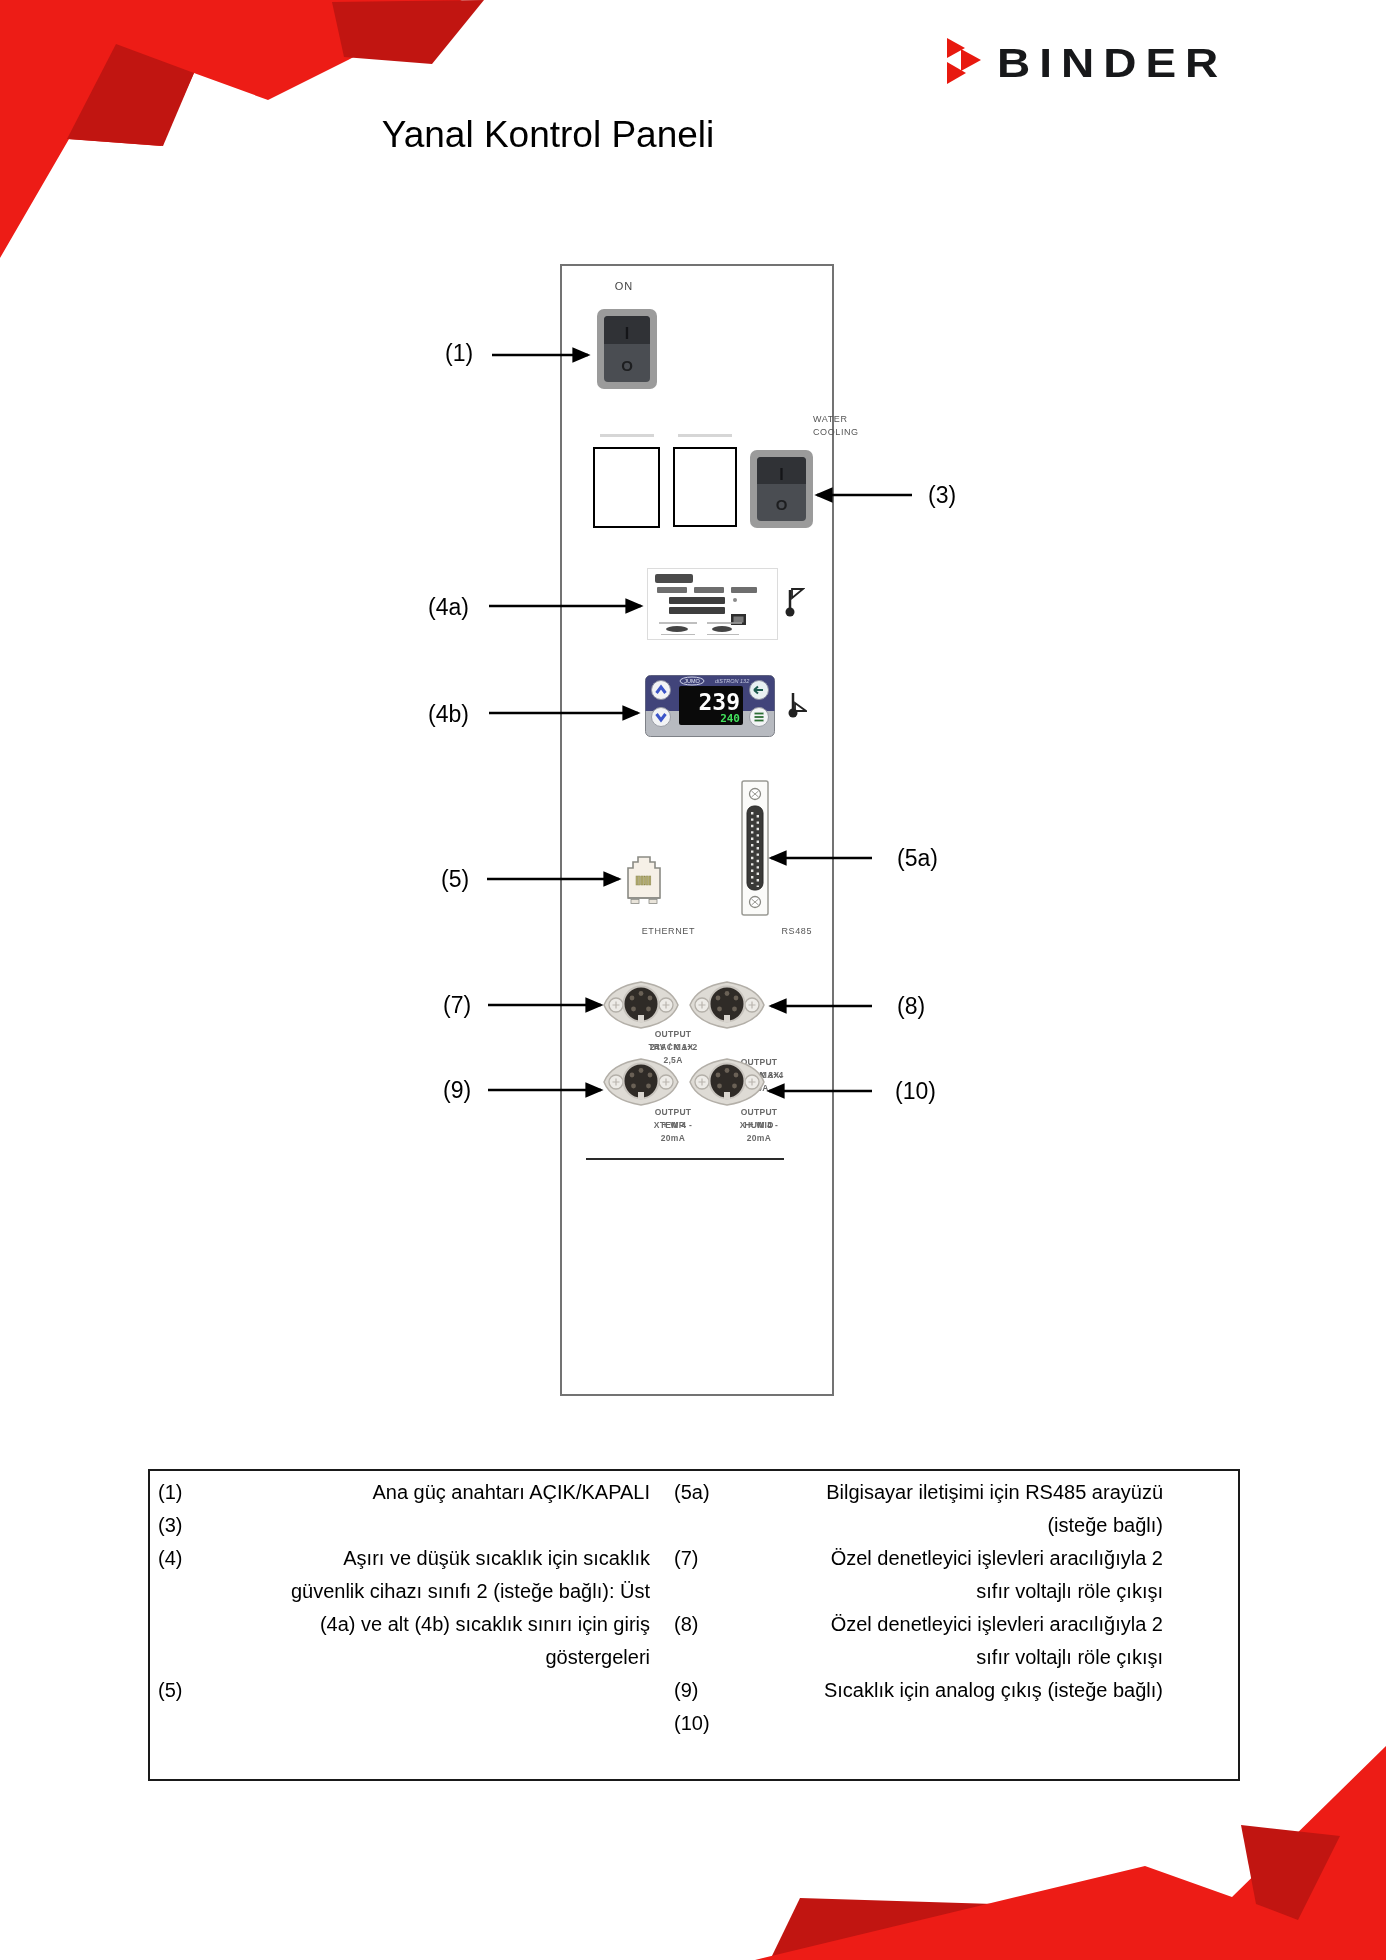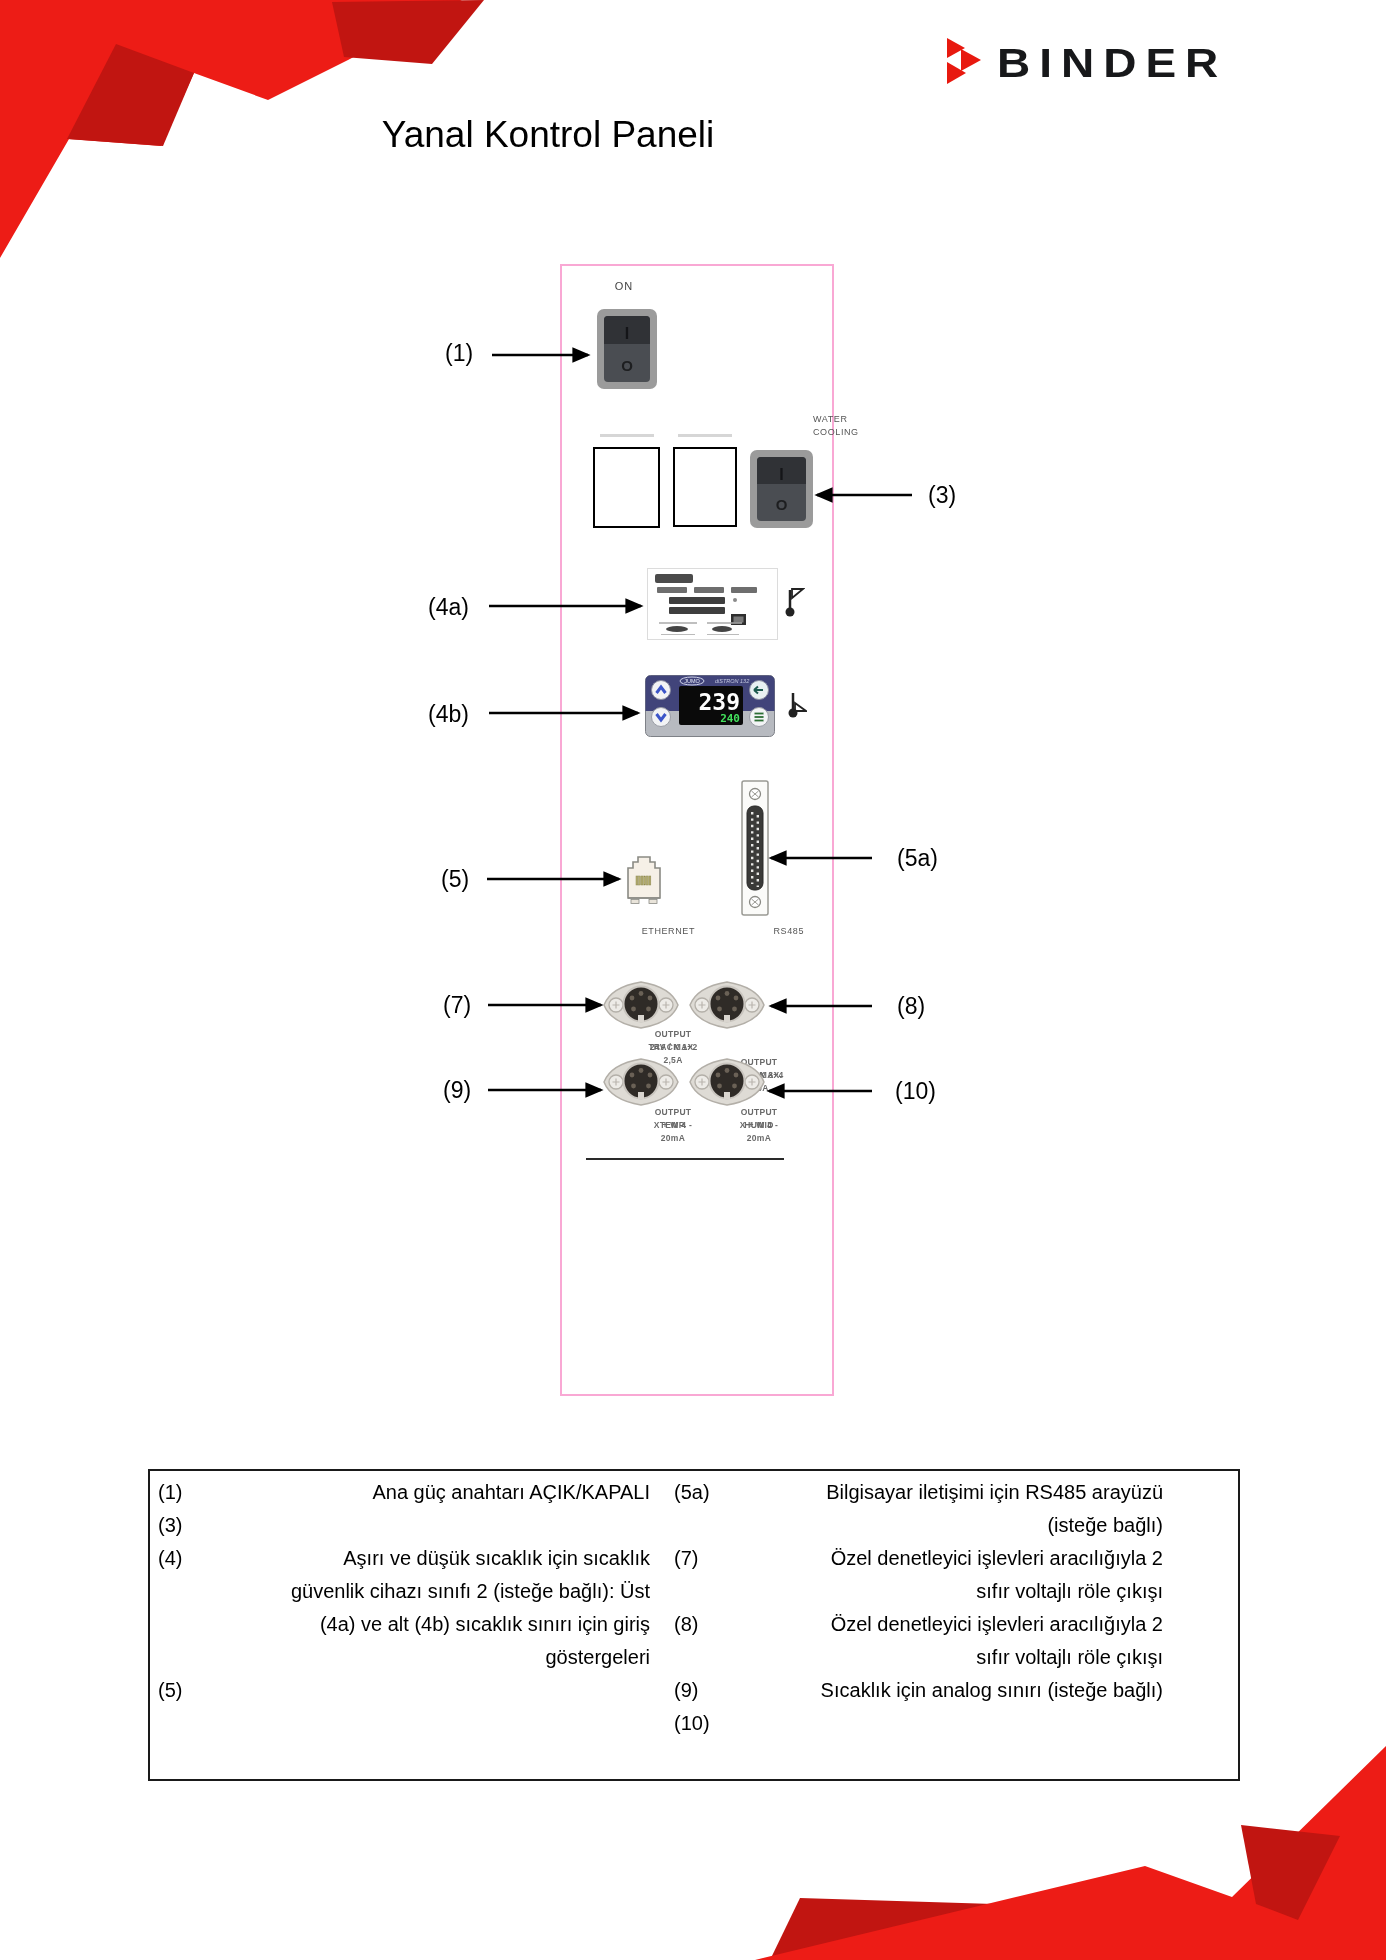--- a/index.html
+++ b/index.html
@@ -5,21 +5,21 @@
   html,body{margin:0;padding:0;background:#fff;}
   .page{position:relative;width:1386px;height:1960px;background:#fff;overflow:hidden;
         font-family:"Liberation Sans",sans-serif;color:#000;}
   .deco{position:absolute;pointer-events:none;}
   .logo{position:absolute;left:945px;top:36px;display:flex;align-items:center;gap:12px;text-align:center;}
   .logo-text{font-size:46px;font-weight:800;letter-spacing:9px;color:#17181a;
              transform:scaleY(.88);transform-origin:left center;font-family:"Liberation Sans",sans-serif;}
   .title{position:absolute;left:148px;top:114px;width:800px;text-align:center;
          font-size:37px;font-weight:normal;}
   
-  .panel{position:absolute;left:560px;top:264px;width:270px;height:1128px;border:2px solid #f9a8d4;background:#fff;}
+  .panel{position:absolute;left:560px;top:264px;width:270px;height:1128px;border:2px solid #737373;background:#fff;}
   .panel *{position:absolute;}
   .sm-label{font-size:11px;color:#444;letter-spacing:1px;text-align:center;}
   .xs-label{font-size:9px;color:#555;letter-spacing:.6px;text-align:right;line-height:13px;}
   .rocker{background:#9b9b9b;border-radius:7px;}
   .rk{left:7px;top:7px;right:7px;bottom:7px;background:#4a4d52;border-radius:4px;overflow:hidden;}
   .rk-top{left:0;top:0;right:0;height:42%;background:#303236;}
   .mark-i{left:50%;top:9px;transform:translateX(-50%);font-size:16px;font-weight:bold;color:#141518;line-height:18px;}
   .mark-o{left:50%;bottom:8px;transform:translateX(-50%);font-size:15px;font-weight:bold;color:#1d1e20;line-height:17px;}
   .wrect{background:#fff;border:2px solid #000;}
   .gstrip{height:3px;background:#d6d6d6;}
@@ -170,21 +170,21 @@
     <svg style="left:179px;top:514px" width="28" height="136">
       <rect x="1" y="1" width="26" height="134" rx="2" fill="#fbfbf9" stroke="#9a9a94" stroke-width="1.5"></rect>
       <circle cx="14" cy="14" r="5.5" fill="#fff" stroke="#8a8a84" stroke-width="1.3"></circle>
       <path d="M10.5,11 l7,6 M17.5,11 l-7,6" stroke="#9a9a94" stroke-width="1"></path>
       <circle cx="14" cy="122" r="5.5" fill="#fff" stroke="#8a8a84" stroke-width="1.3"></circle>
       <path d="M10.5,119 l7,6 M17.5,119 l-7,6" stroke="#9a9a94" stroke-width="1"></path>
       <rect x="6" y="26" width="16" height="84" rx="7" fill="#3a3a38" stroke="#2a2a28"></rect>
       <line x1="11.2" y1="32" x2="11.2" y2="104" stroke="#e8e8e6" stroke-width="2.4" stroke-dasharray="2.4,4"></line>
       <line x1="16.8" y1="35" x2="16.8" y2="107" stroke="#e8e8e6" stroke-width="2.4" stroke-dasharray="2.4,4"></line>
     </svg>
-    <div class="xs-label" style="left:142px;top:659px;width:100px">RS485</div>
+    <div class="xs-label" style="left:150px;top:659px;width:100px">RS485</div>
 
     <svg style="left:41px;top:713px" width="76" height="52">
       <path d="M1,26 Q8,8 38,3 Q68,8 75,26 Q68,44 38,49 Q8,44 1,26 Z" fill="#dedbd5" stroke="#b3afa8" stroke-width="1.5"></path>
       <circle cx="13" cy="26" r="7" fill="#edebe7" stroke="#b3afa8" stroke-width="1.3"></circle>
       <path d="M9.5,26 h7 M13,22.5 v7" stroke="#b9b5ae" stroke-width="1.2"></path>
       <circle cx="63" cy="26" r="7" fill="#edebe7" stroke="#b3afa8" stroke-width="1.3"></circle>
       <path d="M59.5,26 h7 M63,22.5 v7" stroke="#b9b5ae" stroke-width="1.2"></path>
       <circle cx="38" cy="25" r="17.5" fill="#2f2b27" stroke="#c9c5bf" stroke-width="2"></circle>
       <g fill="#6a6156">
           <circle cx="38" cy="14.5" r="2.4"></circle>
@@ -330,21 +330,21 @@
           <span class="lg-txt">Özel denetleyici işlevleri aracılığıyla 2
 sıfır voltajlı röle çıkışı</span>
         </div>
       <div class="lg-row">
           <span class="lg-num">(8)</span>
           <span class="lg-txt">Özel denetleyici işlevleri aracılığıyla 2
 sıfır voltajlı röle çıkışı</span>
         </div>
       <div class="lg-row">
           <span class="lg-num">(9)</span>
-          <span class="lg-txt">Sıcaklık için analog sınırı (isteğe bağlı)</span>
+          <span class="lg-txt">Sıcaklık için analog çıkış (isteğe bağlı)</span>
         </div>
       <div class="lg-row">
           <span class="lg-num">(10)</span>
         </div>
     </div>
   </div>
 
 </div>
 
 </body></html>

